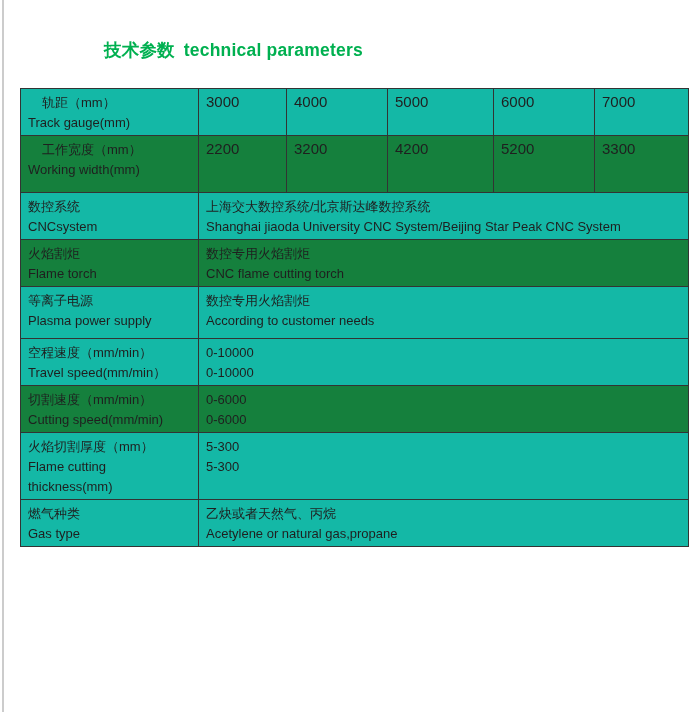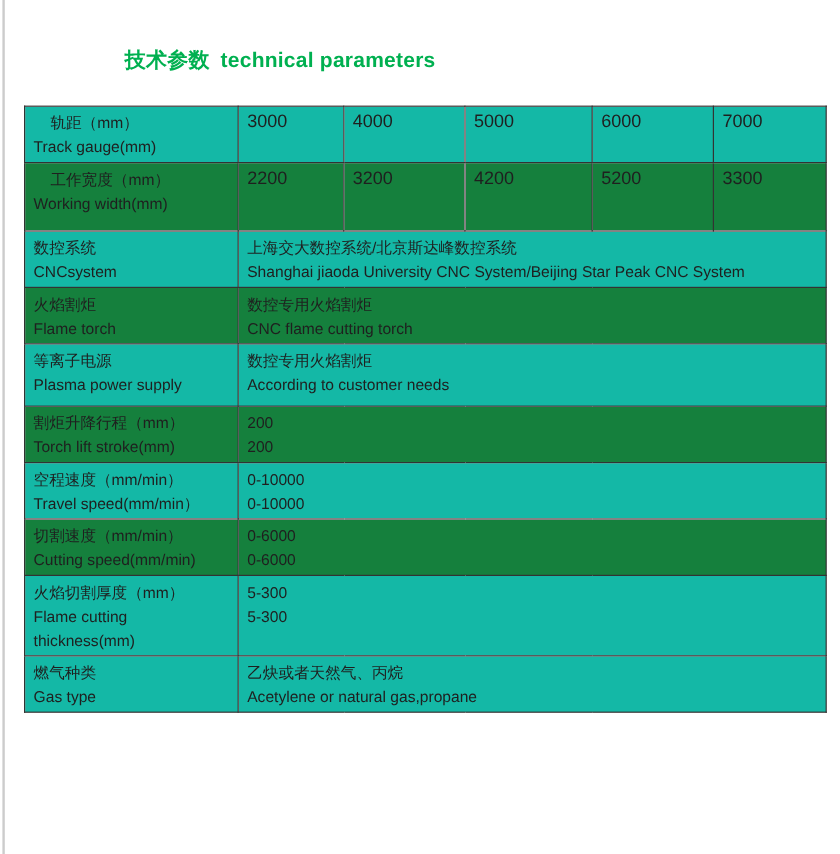--- a/index.html
+++ b/index.html
@@ -138,30 +138,20 @@
         <td>
           <div class="zh-line">等离子电源</div>
           <div class="en-line">Plasma power supply</div>
         </td>
         <td class="value-cell" colspan="5">
           <div class="zh-line">数控专用火焰割炬</div>
           <div class="en-line">According to customer needs</div>
         </td>
       </tr>
 
-      <tr style="height:45px">
-        <td>
-          <div class="zh-line">割炬升降行程（mm）</div>
-          <div class="en-line">Torch lift stroke(mm)</div>
-        </td>
-        <td class="value-cell" colspan="5">
-          <div class="zh-line">200</div>
-          <div class="en-line">200</div>
-        </td>
-      </tr>
 
       <tr class="shaded" style="height:47px">
         <td>
           <div class="zh-line">空程速度（mm/min）</div>
           <div class="en-line">Travel speed(mm/min）</div>
         </td>
         <td class="value-cell" colspan="5">
           <div class="zh-line">0-10000</div>
           <div class="en-line">0-10000</div>
         </td>

